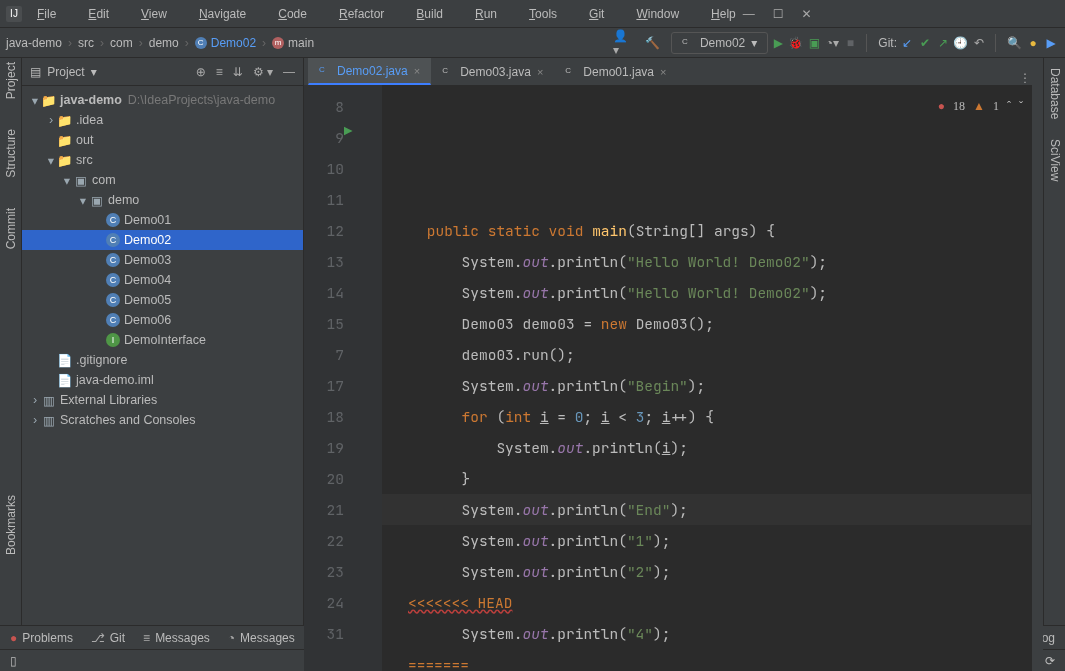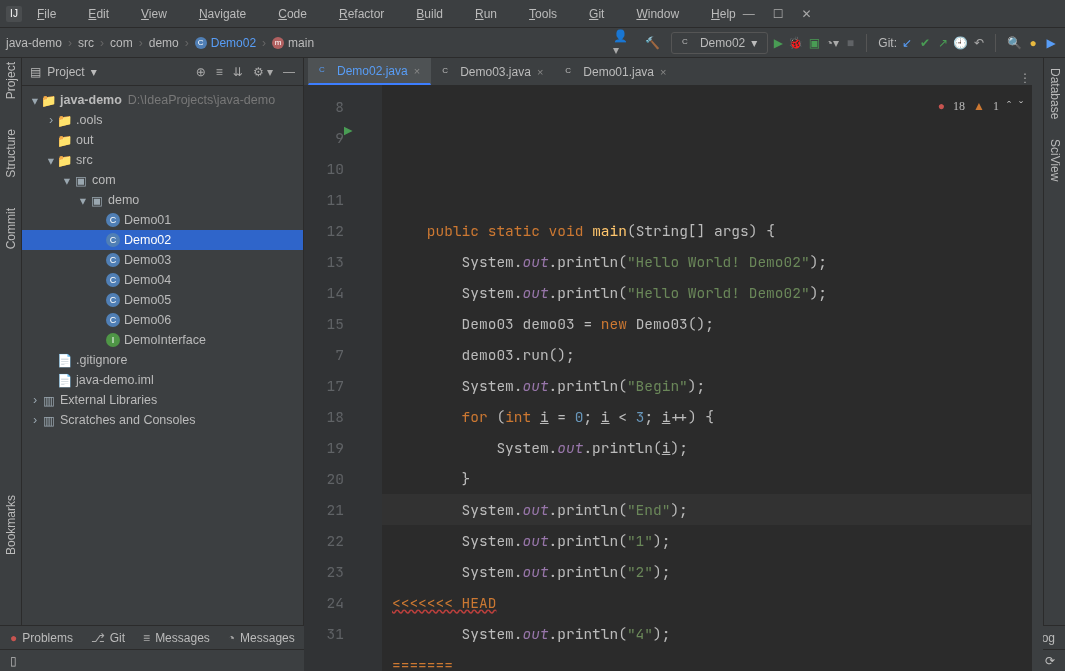--- a/index.html
+++ b/index.html
@@ -44,21 +44,21 @@
 .tab { display:flex; align-items:center; gap:6px; padding:5px 10px; border:1px solid transparent; color:#bbb; }
 .tab.act { background:#4e5254; color:#589df6; border-bottom:2px solid #3d7eff; }
 .tab .x { color:#888; font-size:11px; }
 .tabs .more { margin-left:auto; padding:0 8px; color:#aaa; }
 .code { flex:1; display:flex; background:#2b2b2b; font-family: "JetBrains Mono", Consolas, monospace; font-size:14.5px; position:relative; }
 .gutter { width:58px; background:#313335; color:#606366; text-align:right; padding:6px 18px 0 0; line-height:31px; user-select:none; }
 .marks { width:20px; background:#313335; }
 .src { flex:1; padding:6px 0 0 0; line-height:31px; white-space:pre; position:relative; }
 .src .l { padding-left:10px; height:31px; }
 .src .l.hl { background:#323232; }
-.kw { color:#cc7832; } .fn { color:#ffc66d; } .fld { color:#9876aa; font-style:italic; } .str { color:#6a8759; } .num { color:#6897bb; } .err { color:#cc7832; text-decoration:wavy underline #bc3f3c; } .id { text-decoration:underline; }
+.kw { color:#cc7832; } .fn { color:#ffc66d; } .fld { color:#9876aa; font-style:italic; } .str { color:#6a8759; } .num { color:#6897bb; } .err { color:#cc7832; text-decoration:wavy underline #bc3f3c;margin-left:16px; } .id { text-decoration:underline; }
 .inspect { position:absolute; top:6px; right:8px; color:#bbb; display:flex; gap:8px; align-items:center; font-family:"Segoe UI"; font-size:12px; }
 .rstrip { width:12px; background:#3c3f41; border-left:1px solid #2b2b2b; }
 .rightbar { width:22px; background:#3c3f41; border-left:1px solid #2b2b2b; display:flex; flex-direction:column; align-items:center; padding-top:10px; gap:20px; }
 .rightbar .vtab { writing-mode: vertical-rl; color:#bbb; display:flex; align-items:center; gap:4px; }
 .bottombar { height:24px; background:#3c3f41; border-top:1px solid #2b2b2b; display:flex; align-items:center; padding:0 10px; gap:18px; }
 .bottombar .item { display:flex; align-items:center; gap:5px; color:#bbb; }
 .bottombar .right { margin-left:auto; }
 .status { height:22px; background:#3c3f41; border-top:1px solid #2b2b2b; display:flex; align-items:center; padding:0 10px; gap:14px; font-size:12px; }
 .status .right { margin-left:auto; display:flex; gap:14px; align-items:center; }
 </style>
@@ -159,21 +159,21 @@
     <div class="tree" id="tree">
         <div class="trow" style="padding-left: 6px;">
           <span class="tarr">▾</span>
           <span class="ticon folder">📁</span>
           <span><b>java-demo</b></span>
           <span class="dim">D:\IdeaProjects\java-demo</span>
         </div>
         <div class="trow" style="padding-left: 22px;">
           <span class="tarr">›</span>
           <span class="ticon folder">📁</span>
-          <span>.ools</span>
+          <span>.idea</span>
         </div>
         <div class="trow" style="padding-left: 22px;">
           <span class="tarr"></span>
           <span class="ticon" style="color:#cc7832">📁</span>
           <span>out</span>
         </div>
         <div class="trow" style="padding-left: 22px;">
           <span class="tarr">▾</span>
           <span class="ticon" style="color:#cc7832">📁</span>
           <span>src</span>

